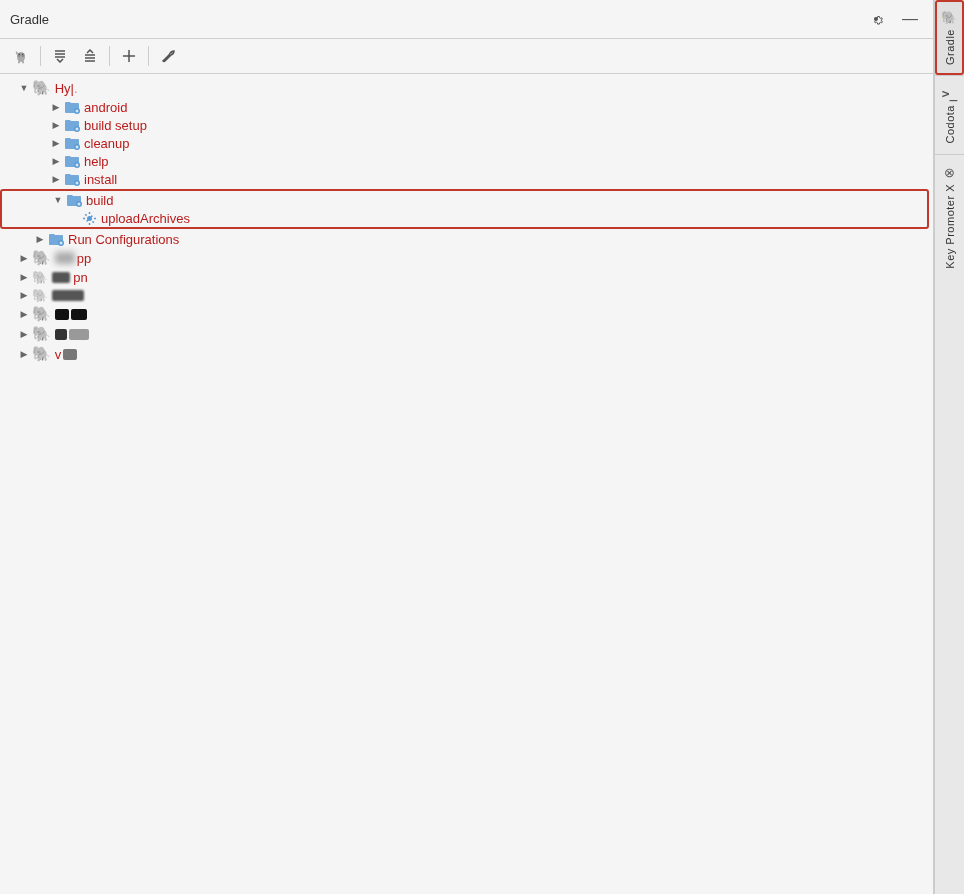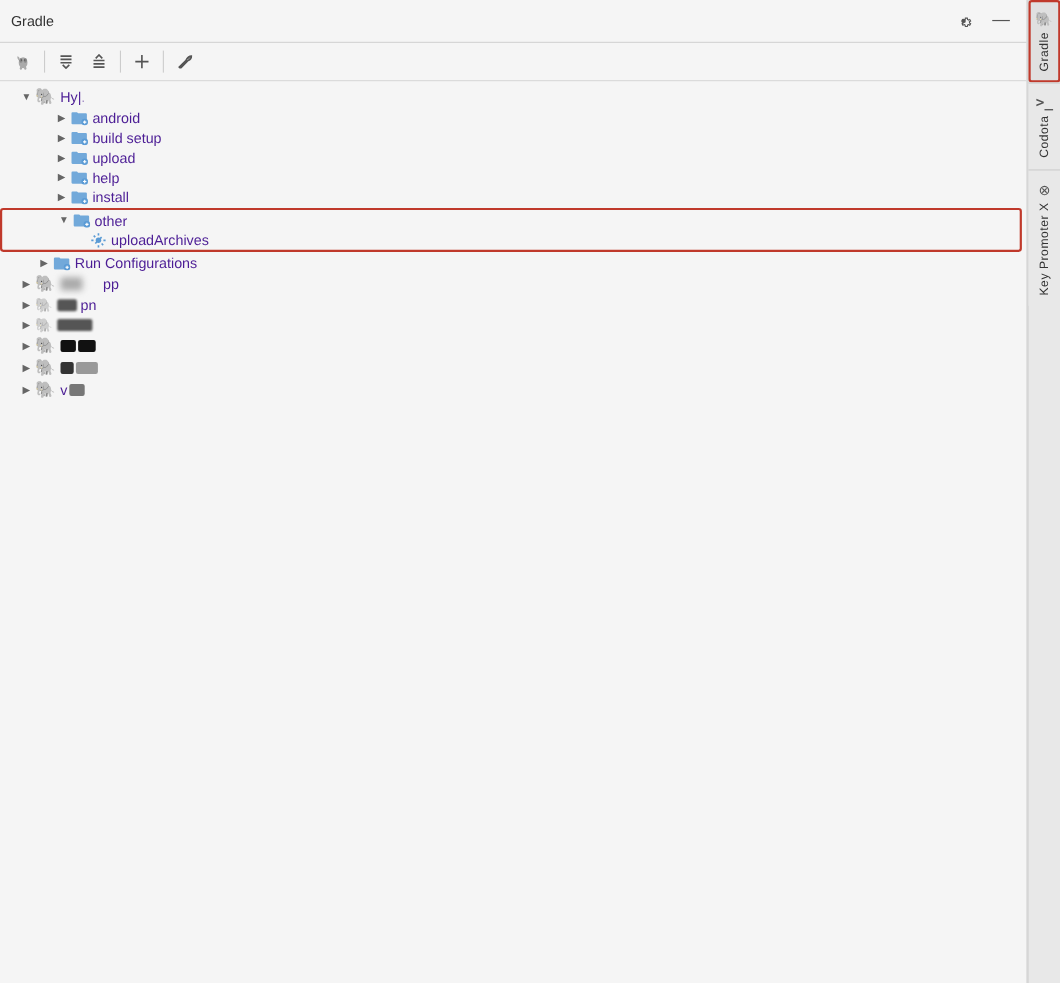--- a/index.html
+++ b/index.html
@@ -96,21 +96,21 @@
       height: 16px;
       flex-shrink: 0;
       font-size: 9px;
       color: #666;
     }
     .tree-arrow.expanded::before { content: '▼'; }
     .tree-arrow.collapsed::before { content: '▶'; }
     .tree-arrow.leaf { visibility: hidden; }
 
     .tree-label {
-      color: #4c1d95;
+      color: #b91c1c;
       font-size: 13px;
     }
 
     
     .right-sidebar {
       width: 30px;
       background: #e8e8e8;
       display: flex;
       flex-direction: column;
       align-items: center;
@@ -237,21 +237,21 @@
       <div class="tree-indent"></div>
       <div class="tree-indent"></div>
       <span class="tree-arrow collapsed"></span>
       <span style="display:inline-flex;align-items:center;margin-right:4px;">
         <svg width="16" height="14" viewBox="0 0 16 14">
           <path d="M1 3 Q1 2 2 2 L6 2 L7 3 L14 3 Q15 3 15 4 L15 12 Q15 13 14 13 L2 13 Q1 13 1 12Z" fill="#5b9bd5" opacity="0.85"></path>
           <circle cx="13" cy="11" r="3" fill="#5b9bd5"></circle>
           <path d="M11.5 11 L14.5 11 M13 9.5 L13 12.5" stroke="white" stroke-width="1"></path>
         </svg>
       </span>
-      <span class="tree-label">upload</span>
+      <span class="tree-label">cleanup</span>
     </div>
 
     <div class="tree-item">
       <div class="tree-indent"></div>
       <div class="tree-indent"></div>
       <div class="tree-indent"></div>
       <span class="tree-arrow collapsed"></span>
       <span style="display:inline-flex;align-items:center;margin-right:4px;">
         <svg width="16" height="14" viewBox="0 0 16 14">
           <path d="M1 3 Q1 2 2 2 L6 2 L7 3 L14 3 Q15 3 15 4 L15 12 Q15 13 14 13 L2 13 Q1 13 1 12Z" fill="#5b9bd5" opacity="0.85"></path>
@@ -284,21 +284,21 @@
         <div class="tree-indent"></div>
         <div class="tree-indent"></div>
         <span class="tree-arrow expanded"></span>
         <span style="display:inline-flex;align-items:center;margin-right:4px;">
           <svg width="16" height="14" viewBox="0 0 16 14">
             <path d="M1 3 Q1 2 2 2 L6 2 L7 3 L14 3 Q15 3 15 4 L15 12 Q15 13 14 13 L2 13 Q1 13 1 12Z" fill="#5b9bd5" opacity="0.85"></path>
             <circle cx="13" cy="11" r="3" fill="#5b9bd5"></circle>
             <path d="M11.5 11 L14.5 11 M13 9.5 L13 12.5" stroke="white" stroke-width="1"></path>
           </svg>
         </span>
-        <span class="tree-label">other</span>
+        <span class="tree-label">build</span>
       </div>
 
       <div class="tree-item">
         <div class="tree-indent"></div>
         <div class="tree-indent"></div>
         <div class="tree-indent"></div>
         <div class="tree-indent"></div>
         <span class="tree-arrow leaf"></span>
 
         <span style="display:inline-flex;align-items:center;margin-right:4px;">
@@ -326,21 +326,21 @@
         </svg>
       </span>
       <span class="tree-label">Run Configurations</span>
     </div>
 
     <div class="tree-item">
       <div class="tree-indent"></div>
       <span class="tree-arrow collapsed"></span>
       <span style="margin-right:4px;font-size:15px;">🐘</span>
       <span class="blurred" style="width:20px;height:12px;background:#aaa;display:inline-block;border-radius:2px;"></span>
-      <span class="tree-label" style="margin-left:19px;">pp</span>
+      <span class="tree-label" style="margin-left:2px;">pp</span>
     </div>
 
     <div class="tree-item">
       <div class="tree-indent"></div>
       <span class="tree-arrow collapsed"></span>
       <span style="margin-right:4px;font-size:13px;opacity:0.7;">🐘</span>
       <span style="display:inline-block;width:18px;height:11px;background:#555;border-radius:2px;margin-right:3px;filter:blur(1px);"></span>
       <span class="tree-label">pn</span>
     </div>
 

